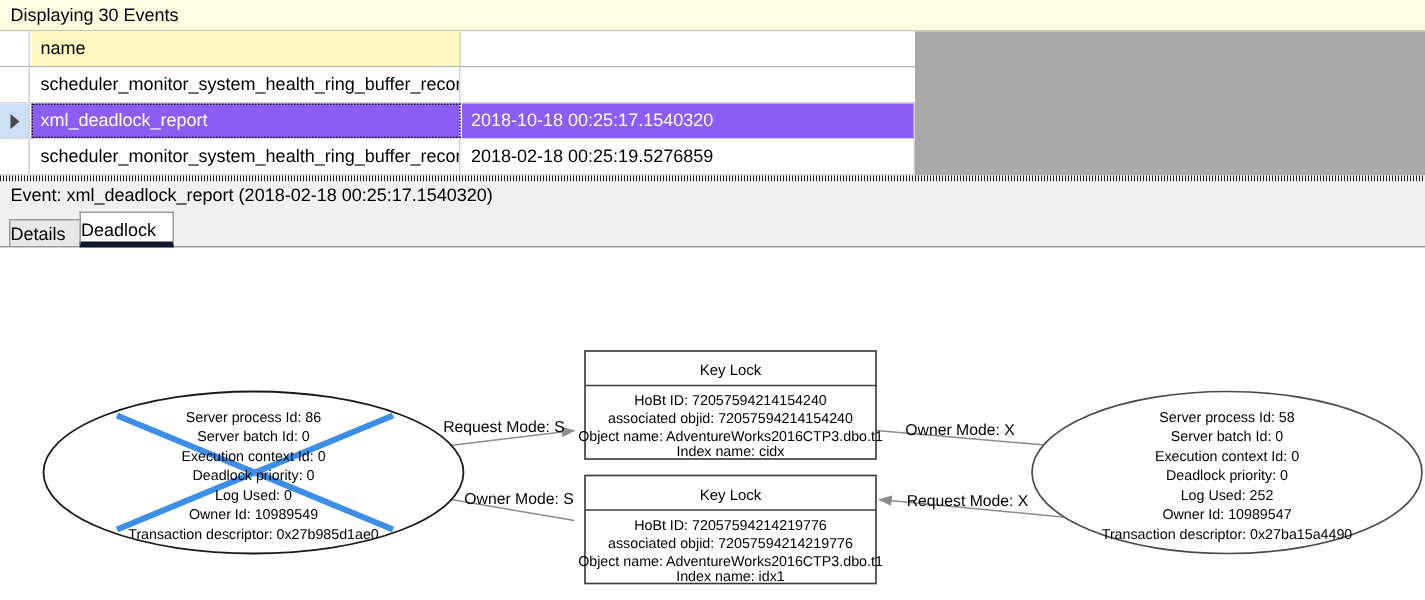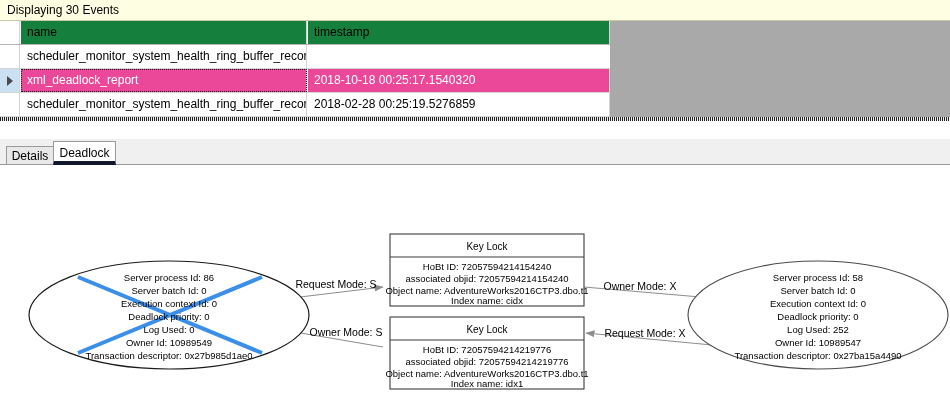--- a/index.html
+++ b/index.html
@@ -62,21 +62,21 @@
     box-sizing: border-box;
     border-bottom: 1px solid #D4D4D4;
     background: #ffffff;
   }
   .grid-row.header {
     background: #ffffff;
     border-bottom: 1px solid #B4B4B4;
   }
   .grid-row.selected .cell-name,
   .grid-row.selected .cell-ts {
-    background: #ec4899;
+    background: #8b5cf6;
     color: #ffffff;
   }
   .cell-sel {
     position: absolute;
     left: 0; top: 0;
     width: 20px; height: 100%;
     border-right: 1px solid #D4D4D4;
     box-sizing: border-box;
     background: #ffffff;
   }
@@ -114,21 +114,21 @@
     white-space: nowrap;
     overflow: hidden;
     background: #ffffff;
   }
   .grid-row.selected .cell-name {
     outline: 1px dotted #1A1A1A;
     outline-offset: -1px;
   }
   .grid-row.header .cell-name,
   .grid-row.header .cell-ts {
-    background: #15803d;
+    background: #fef9c3;
     color: #000;
   }
 
   
   .splitter {
     position: absolute;
     left: 0; top: 117px;
     width: 950px; height: 4px;
     background:
       repeating-linear-gradient(90deg,
@@ -154,21 +154,21 @@
   .tabstrip {
     position: absolute;
     left: 0; top: 139px;
     width: 950px; height: 26px;
     background: #F0F0F0;
   }
   .tab {
     position: absolute;
     box-sizing: border-box;
     font-size: 12px;
-    text-align: center;
+    text-align: left;
     border: 1px solid #9A9A9A;
     background: #EDEDED;
     color: #000;
     white-space: nowrap;
   }
   .tab.inactive {
     left: 6px; top: 7px;
     width: 48px; height: 19px;
     padding-top: 2px;
     border-bottom: none;
@@ -225,47 +225,49 @@
   <div class="banner">
     <span class="banner-text">Displaying 30 Events</span>
   </div>
 
   <div class="grid">
     <div class="grid-inner">
 
       <div class="grid-row header">
         <div class="cell-sel"></div>
         <div class="cell-name">name</div>
-        <div class="cell-ts">timestamp</div>
       </div>
 
       <div class="grid-row">
         <div class="cell-sel"></div>
         <div class="cell-name">scheduler_monitor_system_health_ring_buffer_recorded</div>
       </div>
 
       <div class="grid-row selected">
         <div class="cell-sel">
           <span class="sel-arrow"></span>
         </div>
         <div class="cell-name">xml_deadlock_report</div>
         <div class="cell-ts">2018-10-18 00:25:17.1540320</div>
       </div>
 
       <div class="grid-row">
         <div class="cell-sel"></div>
         <div class="cell-name">scheduler_monitor_system_health_ring_buffer_recorded</div>
-        <div class="cell-ts">2018-02-28 00:25:19.5276859</div>
+        <div class="cell-ts">2018-02-18 00:25:19.5276859</div>
       </div>
 
     </div>
   </div>
 
   <div class="splitter"></div>
 
+  <div class="event-label">
+    <span class="event-label-text">Event: xml_deadlock_report (2018-02-18 00:25:17.1540320)</span>
+  </div>
 
   <div class="tabstrip">
     <div class="tab inactive">Details</div>
     <div class="tab active">Deadlock</div>
   </div>
 
   <div class="canvas">
     <svg width="950" height="235" viewBox="0 0 950 235" xmlns="http://www.w3.org/2000/svg">
       <defs>
         <marker id="arrowR" markerWidth="9" markerHeight="7" refX="8.5" refY="3.5" orient="auto" markerUnits="userSpaceOnUse">

